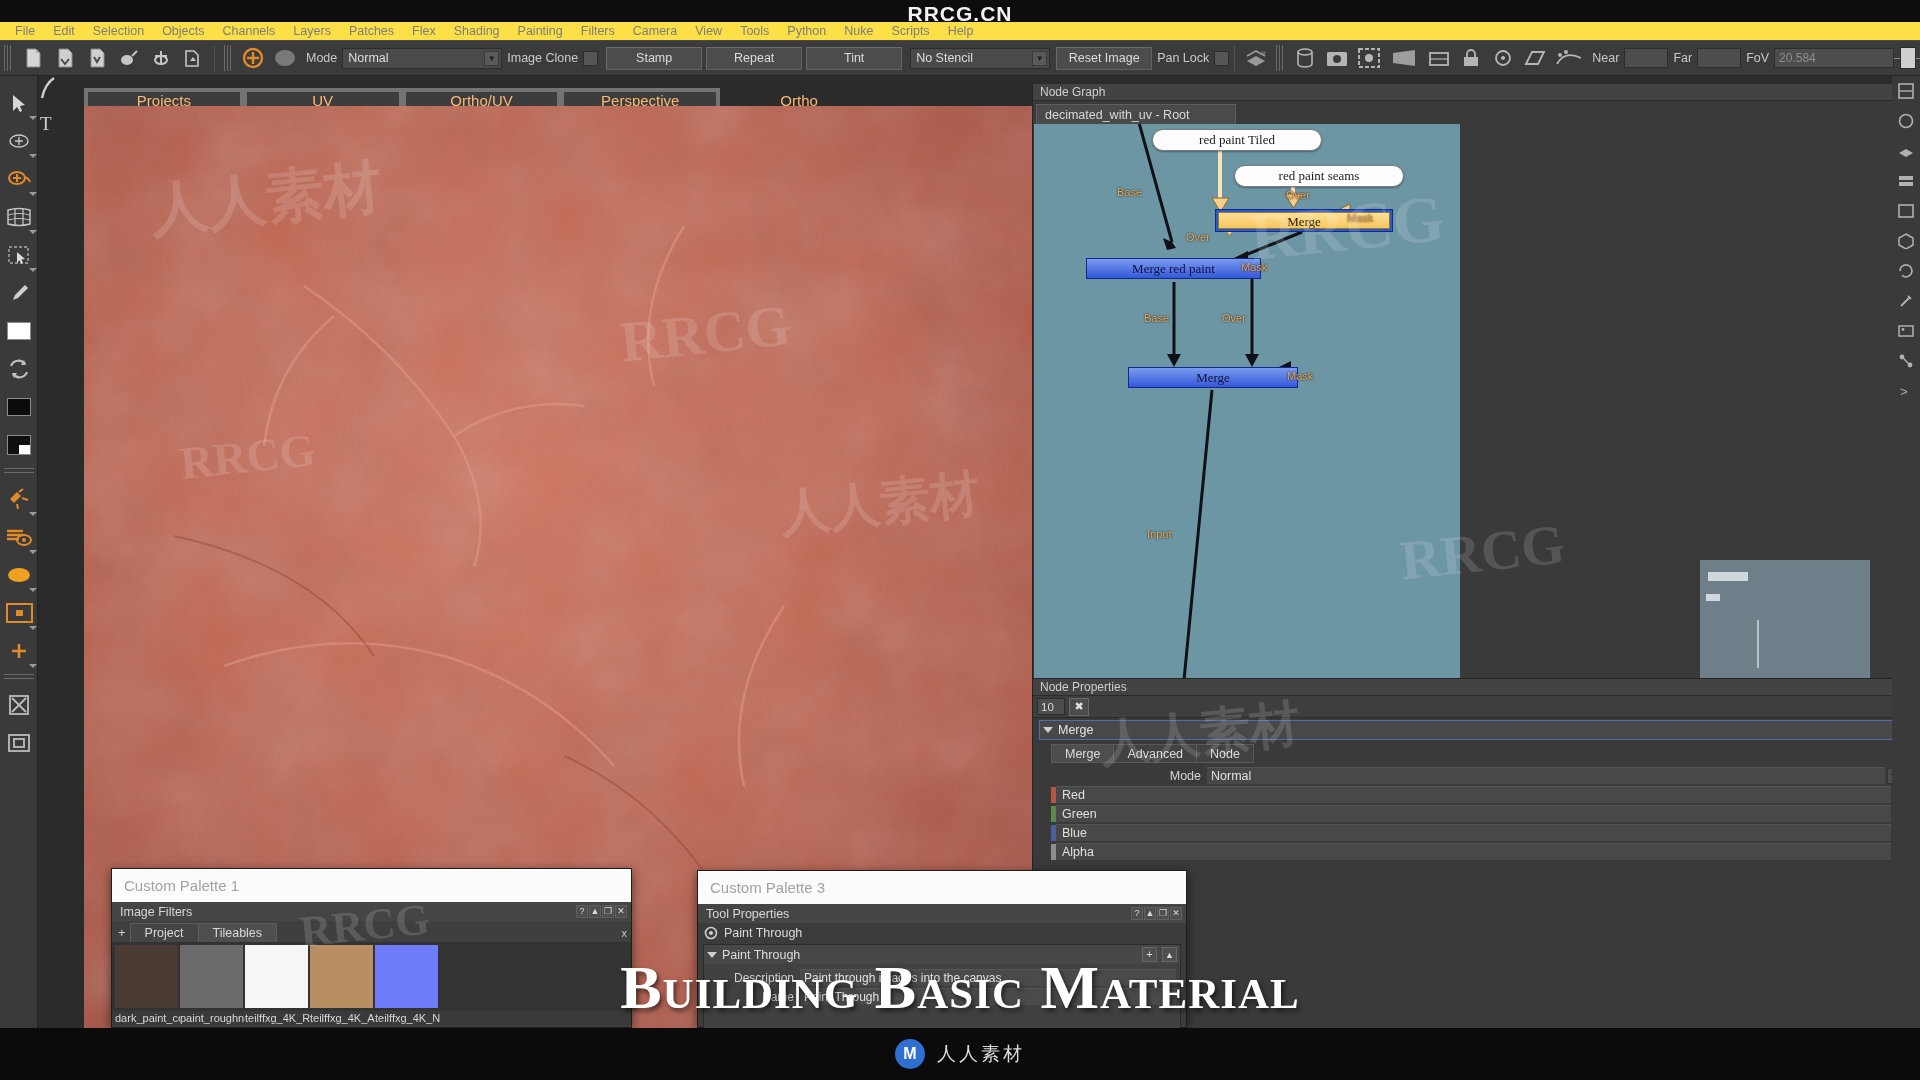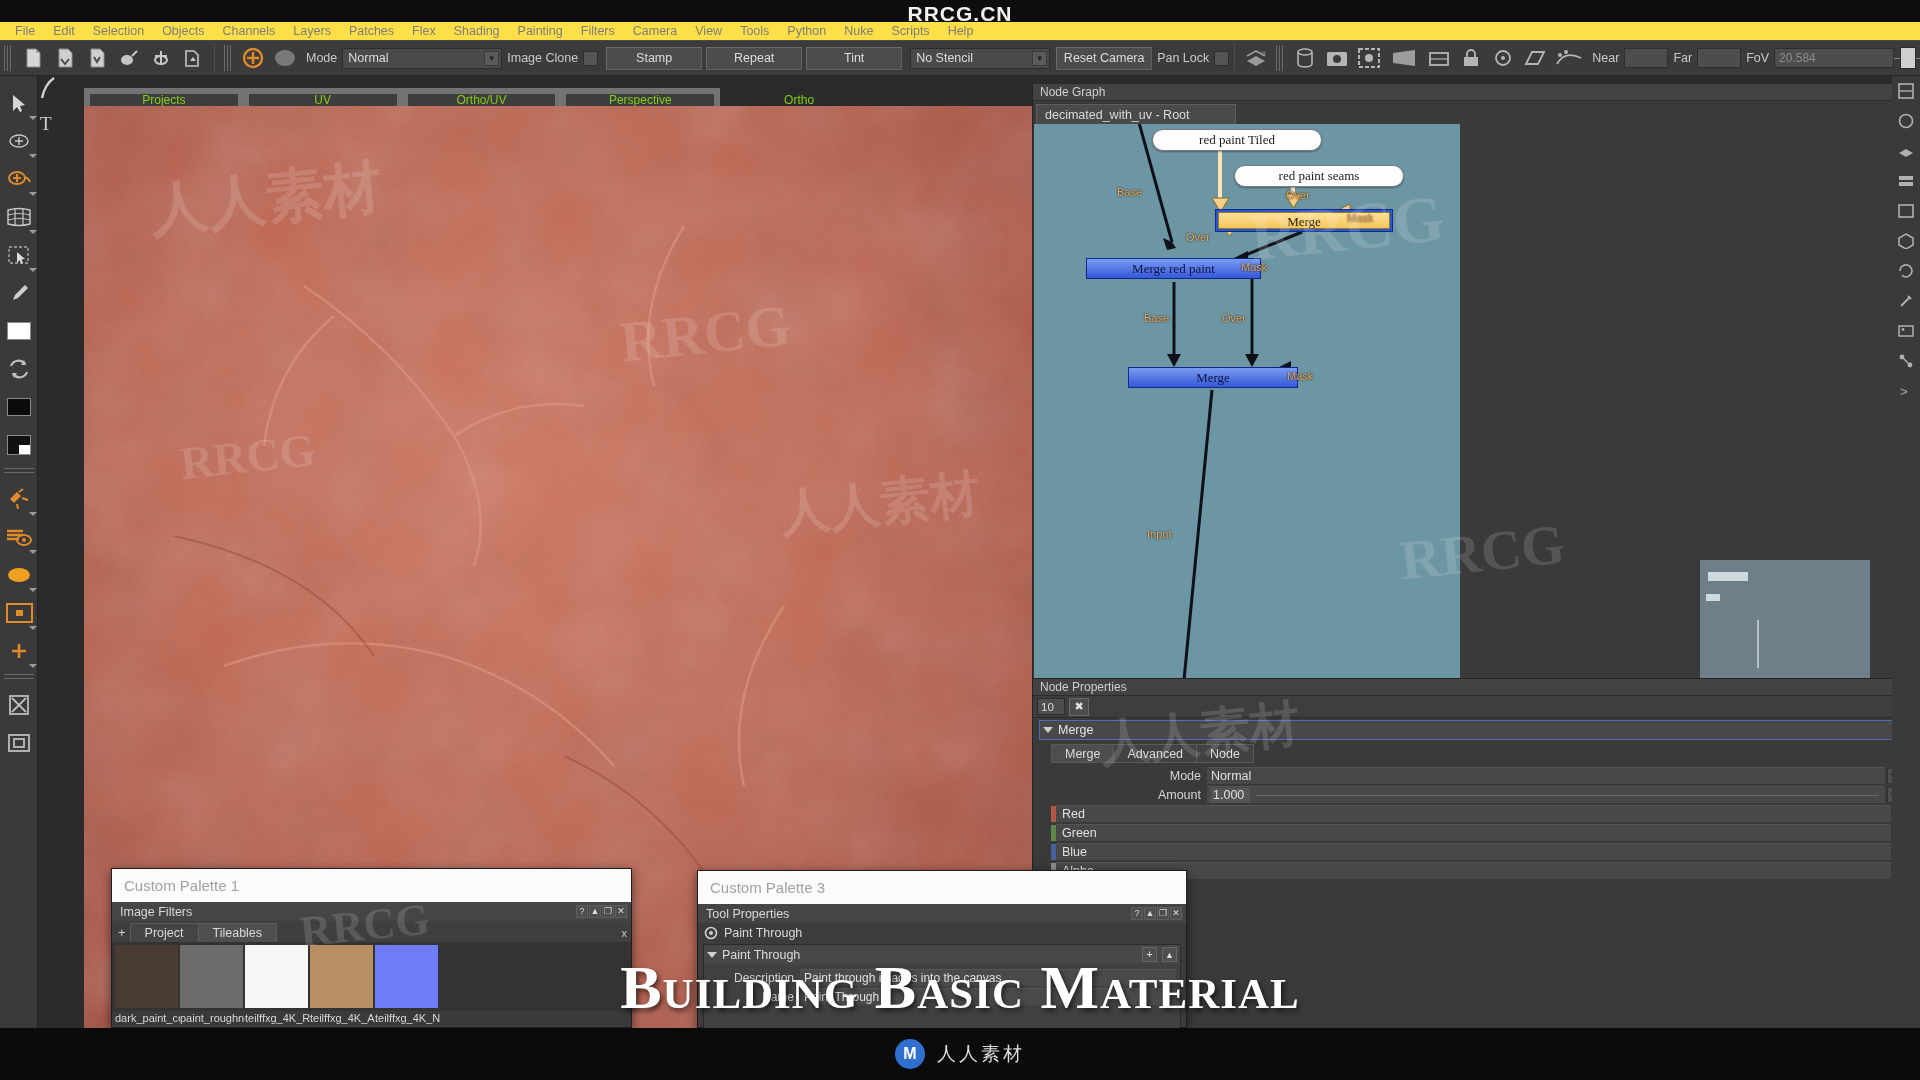--- a/index.html
+++ b/index.html
@@ -46,23 +46,23 @@
   .rail .ri .tri { position:absolute; right:1px; bottom:2px; width:0;height:0;
       border-left:4px solid transparent; border-right:4px solid transparent;
       border-top:4px solid #9a9a9a; }
   .rail .hsep { width:30px; height:8px; margin:4px 4px;
       background:repeating-linear-gradient(180deg,#6a6a6a 0 1px,#3a3a3a 1px 4px); }
   .rail2 { position:absolute; left:38px; top:76px; width:28px; height:80px; }
 
   
   .vp-tabs { position:absolute; left:84px; top:88px; width:794px; height:24px;
       display:flex; }
-  .vp-tab { flex:1; height:24px; background:#3d3d3d; border:6px solid #737373;
+  .vp-tab { flex:1; height:24px; background:#3d3d3d; border:4px solid #737373;
       margin-right:-1px; display:flex; align-items:center; justify-content:center;
-      font-size:12px; color:#84cc16; }
+      font-size:15px; color:#fdba74; }
   .vp-tab.sel { background:#4a4a4a; }
   .vp-tab.bare { border-color:transparent; background:transparent; }
   .canvas { position:absolute; left:84px; top:106px; width:948px; height:922px;
       overflow:hidden; }
 
   
   .panel-title { height:17px; background:#434343; border-bottom:1px solid #2b2b2b;
       display:flex; align-items:center; padding-left:7px; font-size:12px; color:#cfcfcf; }
   .ng { position:absolute; left:1032px; top:84px; width:888px; height:594px;
       background:#3a3a3a; border-left:1px solid #242424; }
@@ -260,21 +260,21 @@
     <div style="width:4px"></div>
     <div class="pbtn" style="width:96px">Repeat</div>
     <div style="width:4px"></div>
     <div class="pbtn" style="width:96px">Tint</div>
     <div style="width:8px"></div>
     <div class="combo" style="width:140px">
       <span>No Stencil</span>
       <div class="arrow">▼</div>
     </div>
     <div style="width:6px"></div>
-    <div class="pbtn" style="width:96px">Reset Camera</div>
+    <div class="pbtn" style="width:96px">Reset Image</div>
     <div class="lbl">Pan Lock</div>
     <div class="chk"></div>
     <div class="tb-sep"></div>
 
     <div class="tb-btn">
       <svg width="24" height="22">
           <path d="M3 14 l9 -5 l9 5 l-9 5 z" fill="#9a9a9a"></path>
           <path d="M3 9 l9 -5 l9 5" fill="none" stroke="#9a9a9a" stroke-width="1.6"></path>
           <text x="17" y="9" font-size="9" fill="#9a9a9a">»</text>
         </svg>
@@ -599,29 +599,20 @@
         <div class="np-tab">Advanced</div>
         <div class="np-tab">Node</div>
       </div>
     <div style="margin-top:3px" id="nprows">
         <div class="prow">
           <div class="pl">Mode</div>
           <div class="pv">Normal</div>
           <div class="mini">▼</div>
           <div class="rbtn">R</div>
         </div>
-        <div class="prow">
-          <div class="pl">Amount</div>
-          <div class="pv">
-            <span class="inner">1.000</span>
-            <span style="flex: 1 1 0%; height: 1px; background: rgb(106, 106, 106); margin: 0px 6px;"></span>
-          </div>
-          <div class="mini">▼</div>
-          <div class="rbtn">R</div>
-        </div>
       </div>
     <div id="npchan">
         <div class="swz">
           <div class="sw" style="background: rgb(176, 90, 68);"></div>
           <div class="nm">Red</div>
           <div class="mini">▼</div>
           <div class="rbtn">R</div>
         </div>
         <div class="swz">
           <div class="sw" style="background: rgb(93, 138, 76);"></div>

